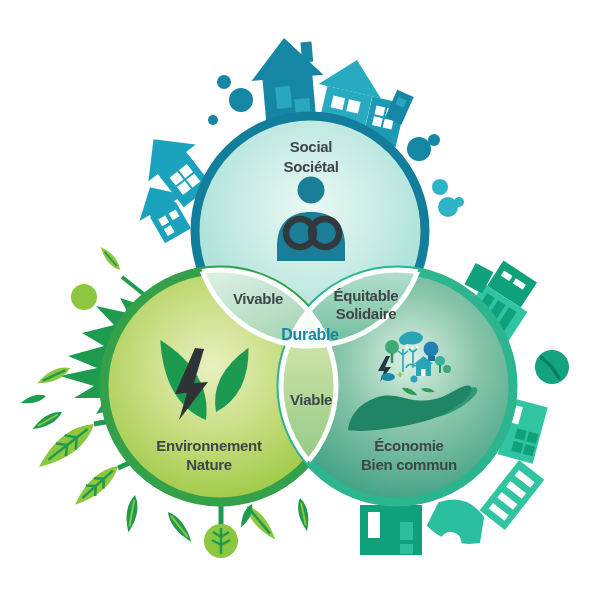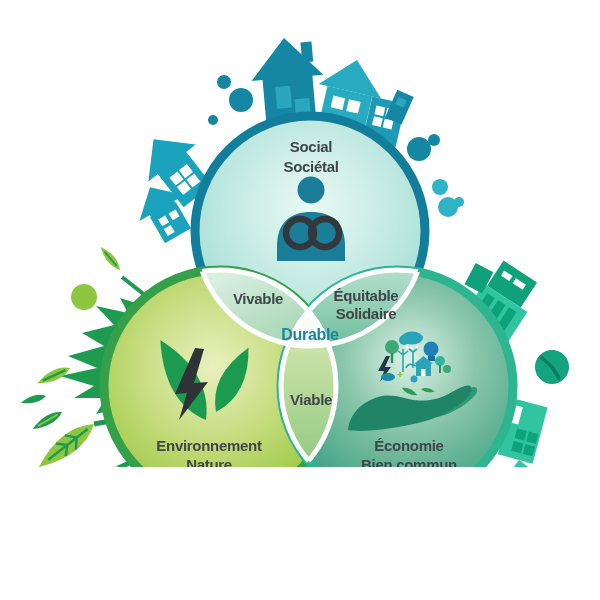--- a/index.html
+++ b/index.html
@@ -1,16 +1,16 @@
 <!DOCTYPE html>
 <html><head>
 <meta charset="utf-8">
 <style>
   html,body{margin:0;padding:0;background:#ffffff;}
-  .canvas{position:relative;width:600px;height:467px;background:#ffffff;overflow:hidden;
+  .canvas{position:relative;width:600px;height:600px;background:#ffffff;overflow:hidden;
           font-family:"Liberation Sans",sans-serif;}
   svg text{font-family:"Liberation Sans",sans-serif;font-weight:bold;letter-spacing:-0.3px;}
   .zone-label{font-size:15px;fill:#3f464a;}
   .center-label{font-size:16px;fill:#1786a6;}
 </style>
 </head>
 <body>
 
 <div class="canvas">
 <svg width="600" height="600" viewBox="0 0 600 600">

